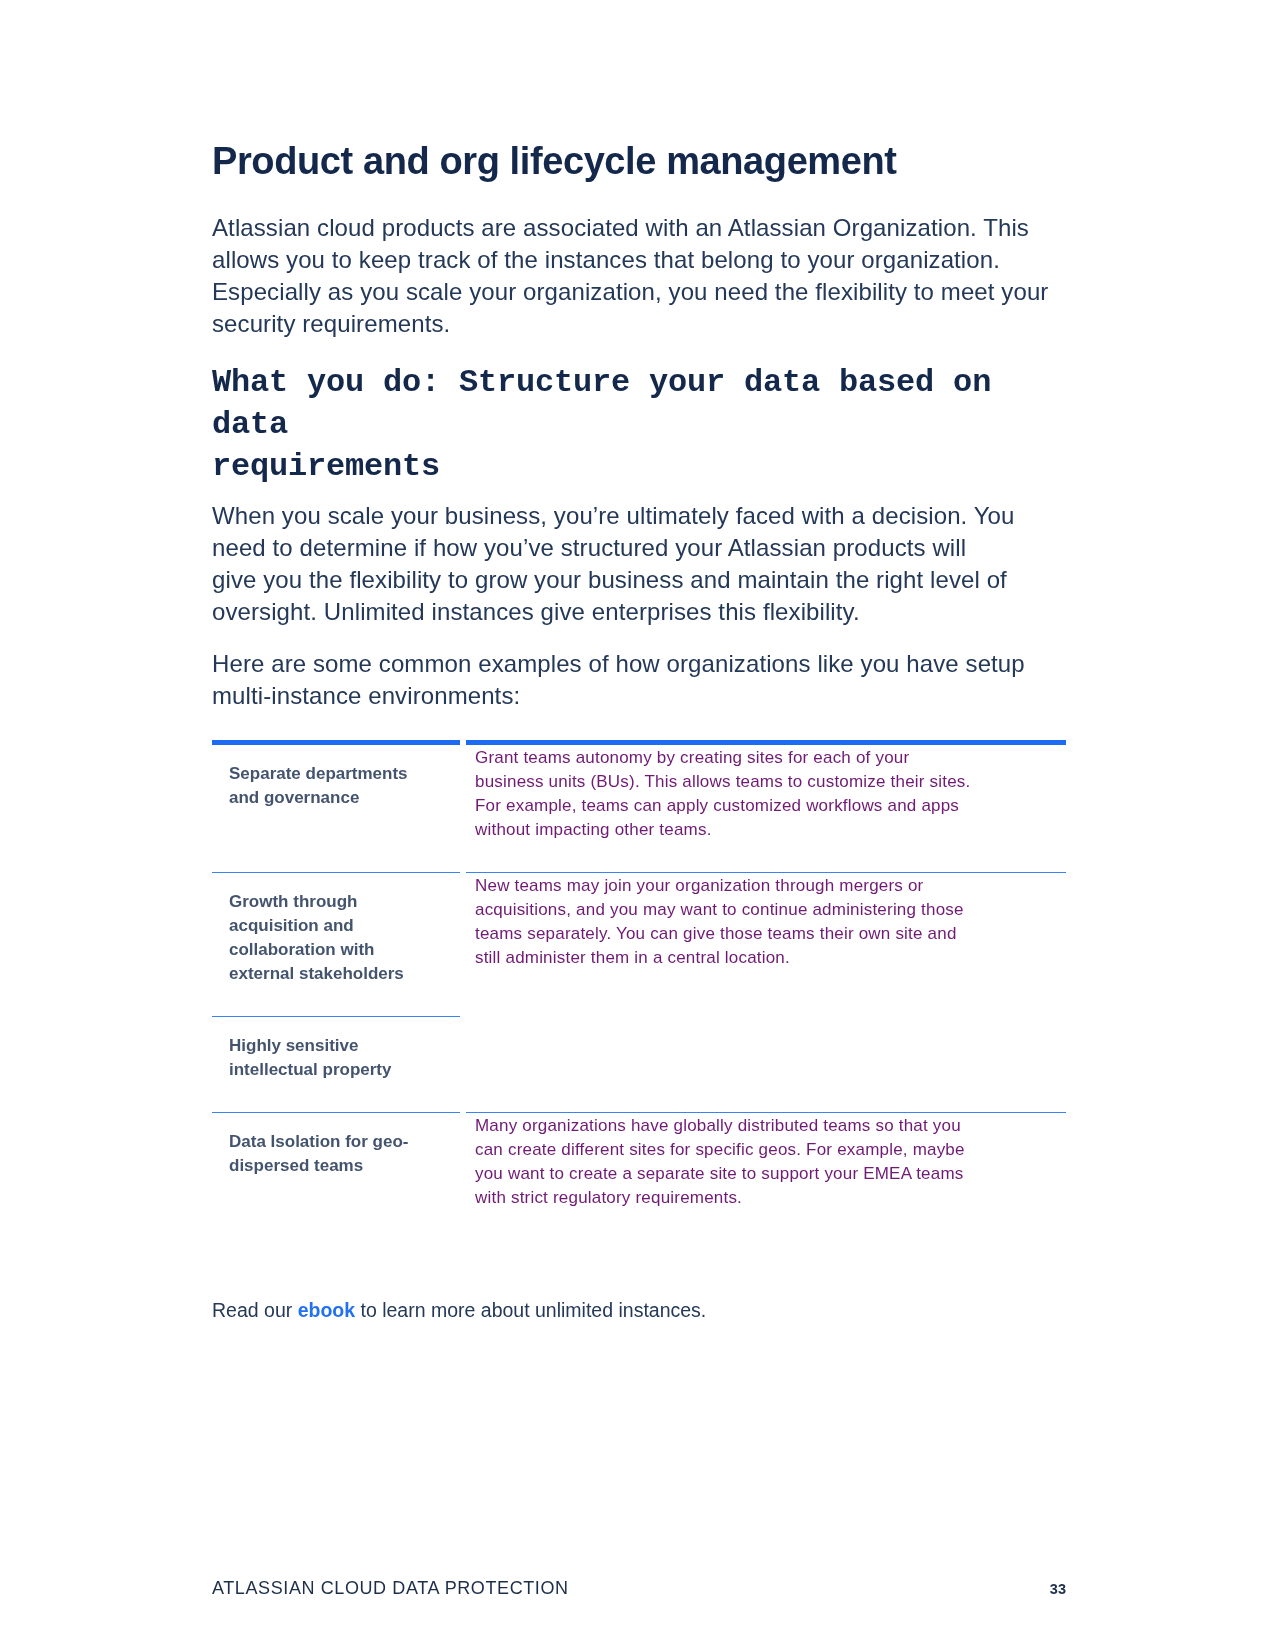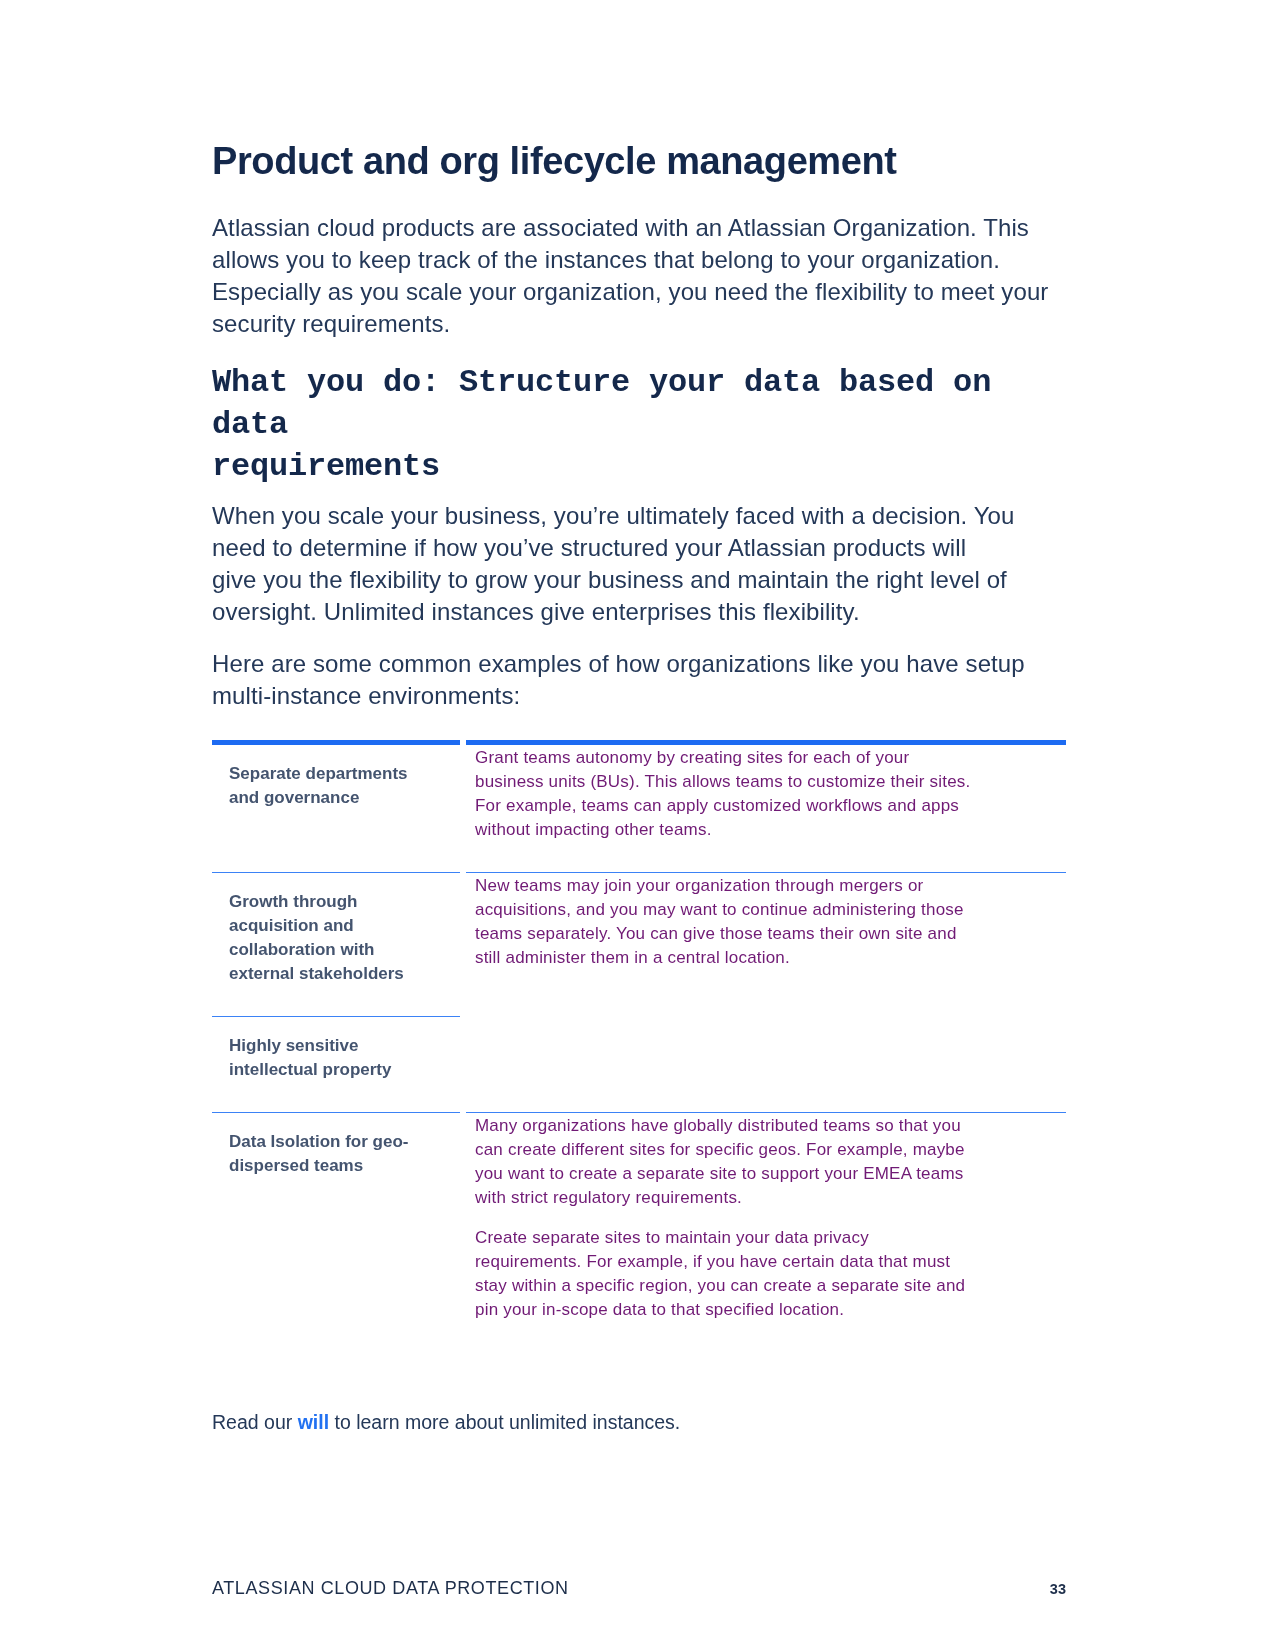--- a/index.html
+++ b/index.html
@@ -168,28 +168,24 @@
 
     <div class="t-row">
       <div class="t-cell-label pre">Data Isolation for geo-
 dispersed teams</div>
       <div class="t-gap"></div>
       <div class="t-cell-desc">
         <p class="pre">Many organizations have globally distributed teams so that you
 can create different sites for specific geos. For example, maybe
 you want to create a separate site to support your EMEA teams
 with strict regulatory requirements.</p>
-        <p class="pre">Create separate sites to maintain your data privacy
-requirements. For example, if you have certain data that must
-stay within a specific region, you can create a separate site and
-pin your in-scope data to that specified location.</p>
       </div>
     </div>
   </div>
 
-  <p class="read-more"><span>Read our </span><a>will</a><span> to learn more about unlimited instances.</span></p>
+  <p class="read-more"><span>Read our </span><a>ebook</a><span> to learn more about unlimited instances.</span></p>
 
   <div class="footer">
     <span class="doc-name">ATLASSIAN CLOUD DATA PROTECTION</span>
     <span class="page-num">33</span>
   </div>
 
 </div>
 
 </body></html>

